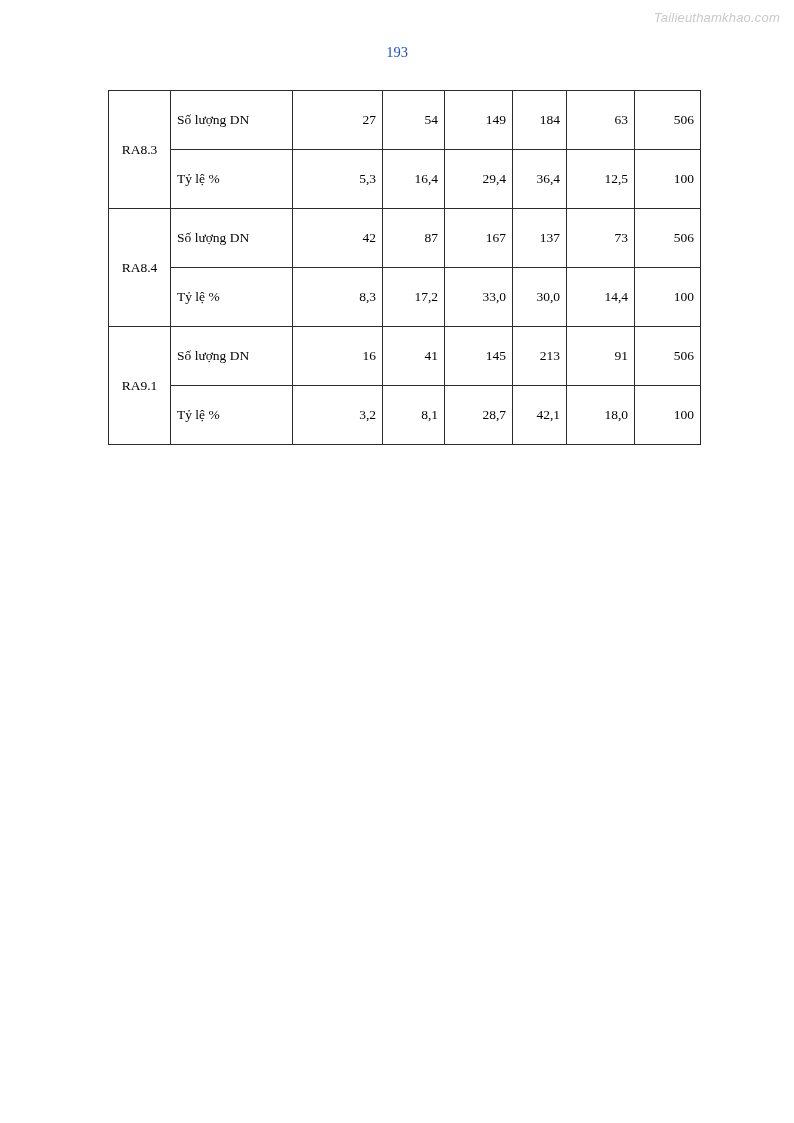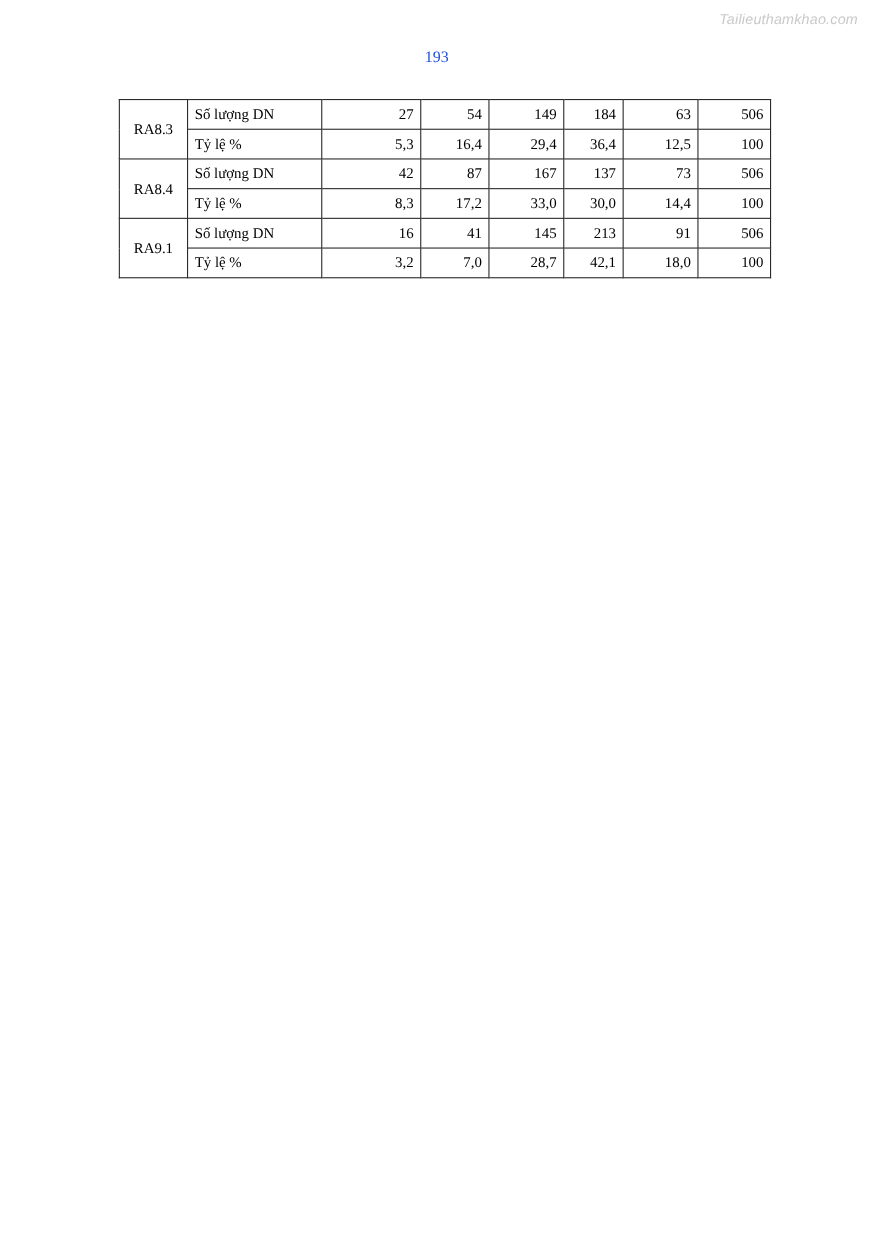--- a/index.html
+++ b/index.html
@@ -61,21 +61,21 @@
   table.data-table col.c-n1    { width: 90px; }
   table.data-table col.c-n2    { width: 62px; }
   table.data-table col.c-n3    { width: 68px; }
   table.data-table col.c-n4    { width: 54px; }
   table.data-table col.c-n5    { width: 68px; }
   table.data-table col.c-tot   { width: 66px; }
 
   table.data-table td {
     border: 1px solid #2b2b2b;
     height: 26px;
-    padding: 0 6px;
+    padding: 16px 6px;
     vertical-align: middle;
     line-height: 1.15;
     white-space: nowrap;
     overflow: hidden;
   }
   td.code {
     text-align: center;
     vertical-align: top;
     padding-top: 3px;
   }
@@ -160,21 +160,21 @@
         <td class="num">16</td>
         <td class="num">41</td>
         <td class="num">145</td>
         <td class="num">213</td>
         <td class="num">91</td>
         <td class="total">506</td>
       </tr>
       <tr>
         <td class="label">Tỷ lệ %</td>
         <td class="num">3,2</td>
-        <td class="num">7,0</td>
+        <td class="num">8,1</td>
         <td class="num">28,7</td>
         <td class="num">42,1</td>
         <td class="num">18,0</td>
         <td class="total">100</td>
       </tr>
     </tbody>
   </table>
 </div>
 
 </body></html>

